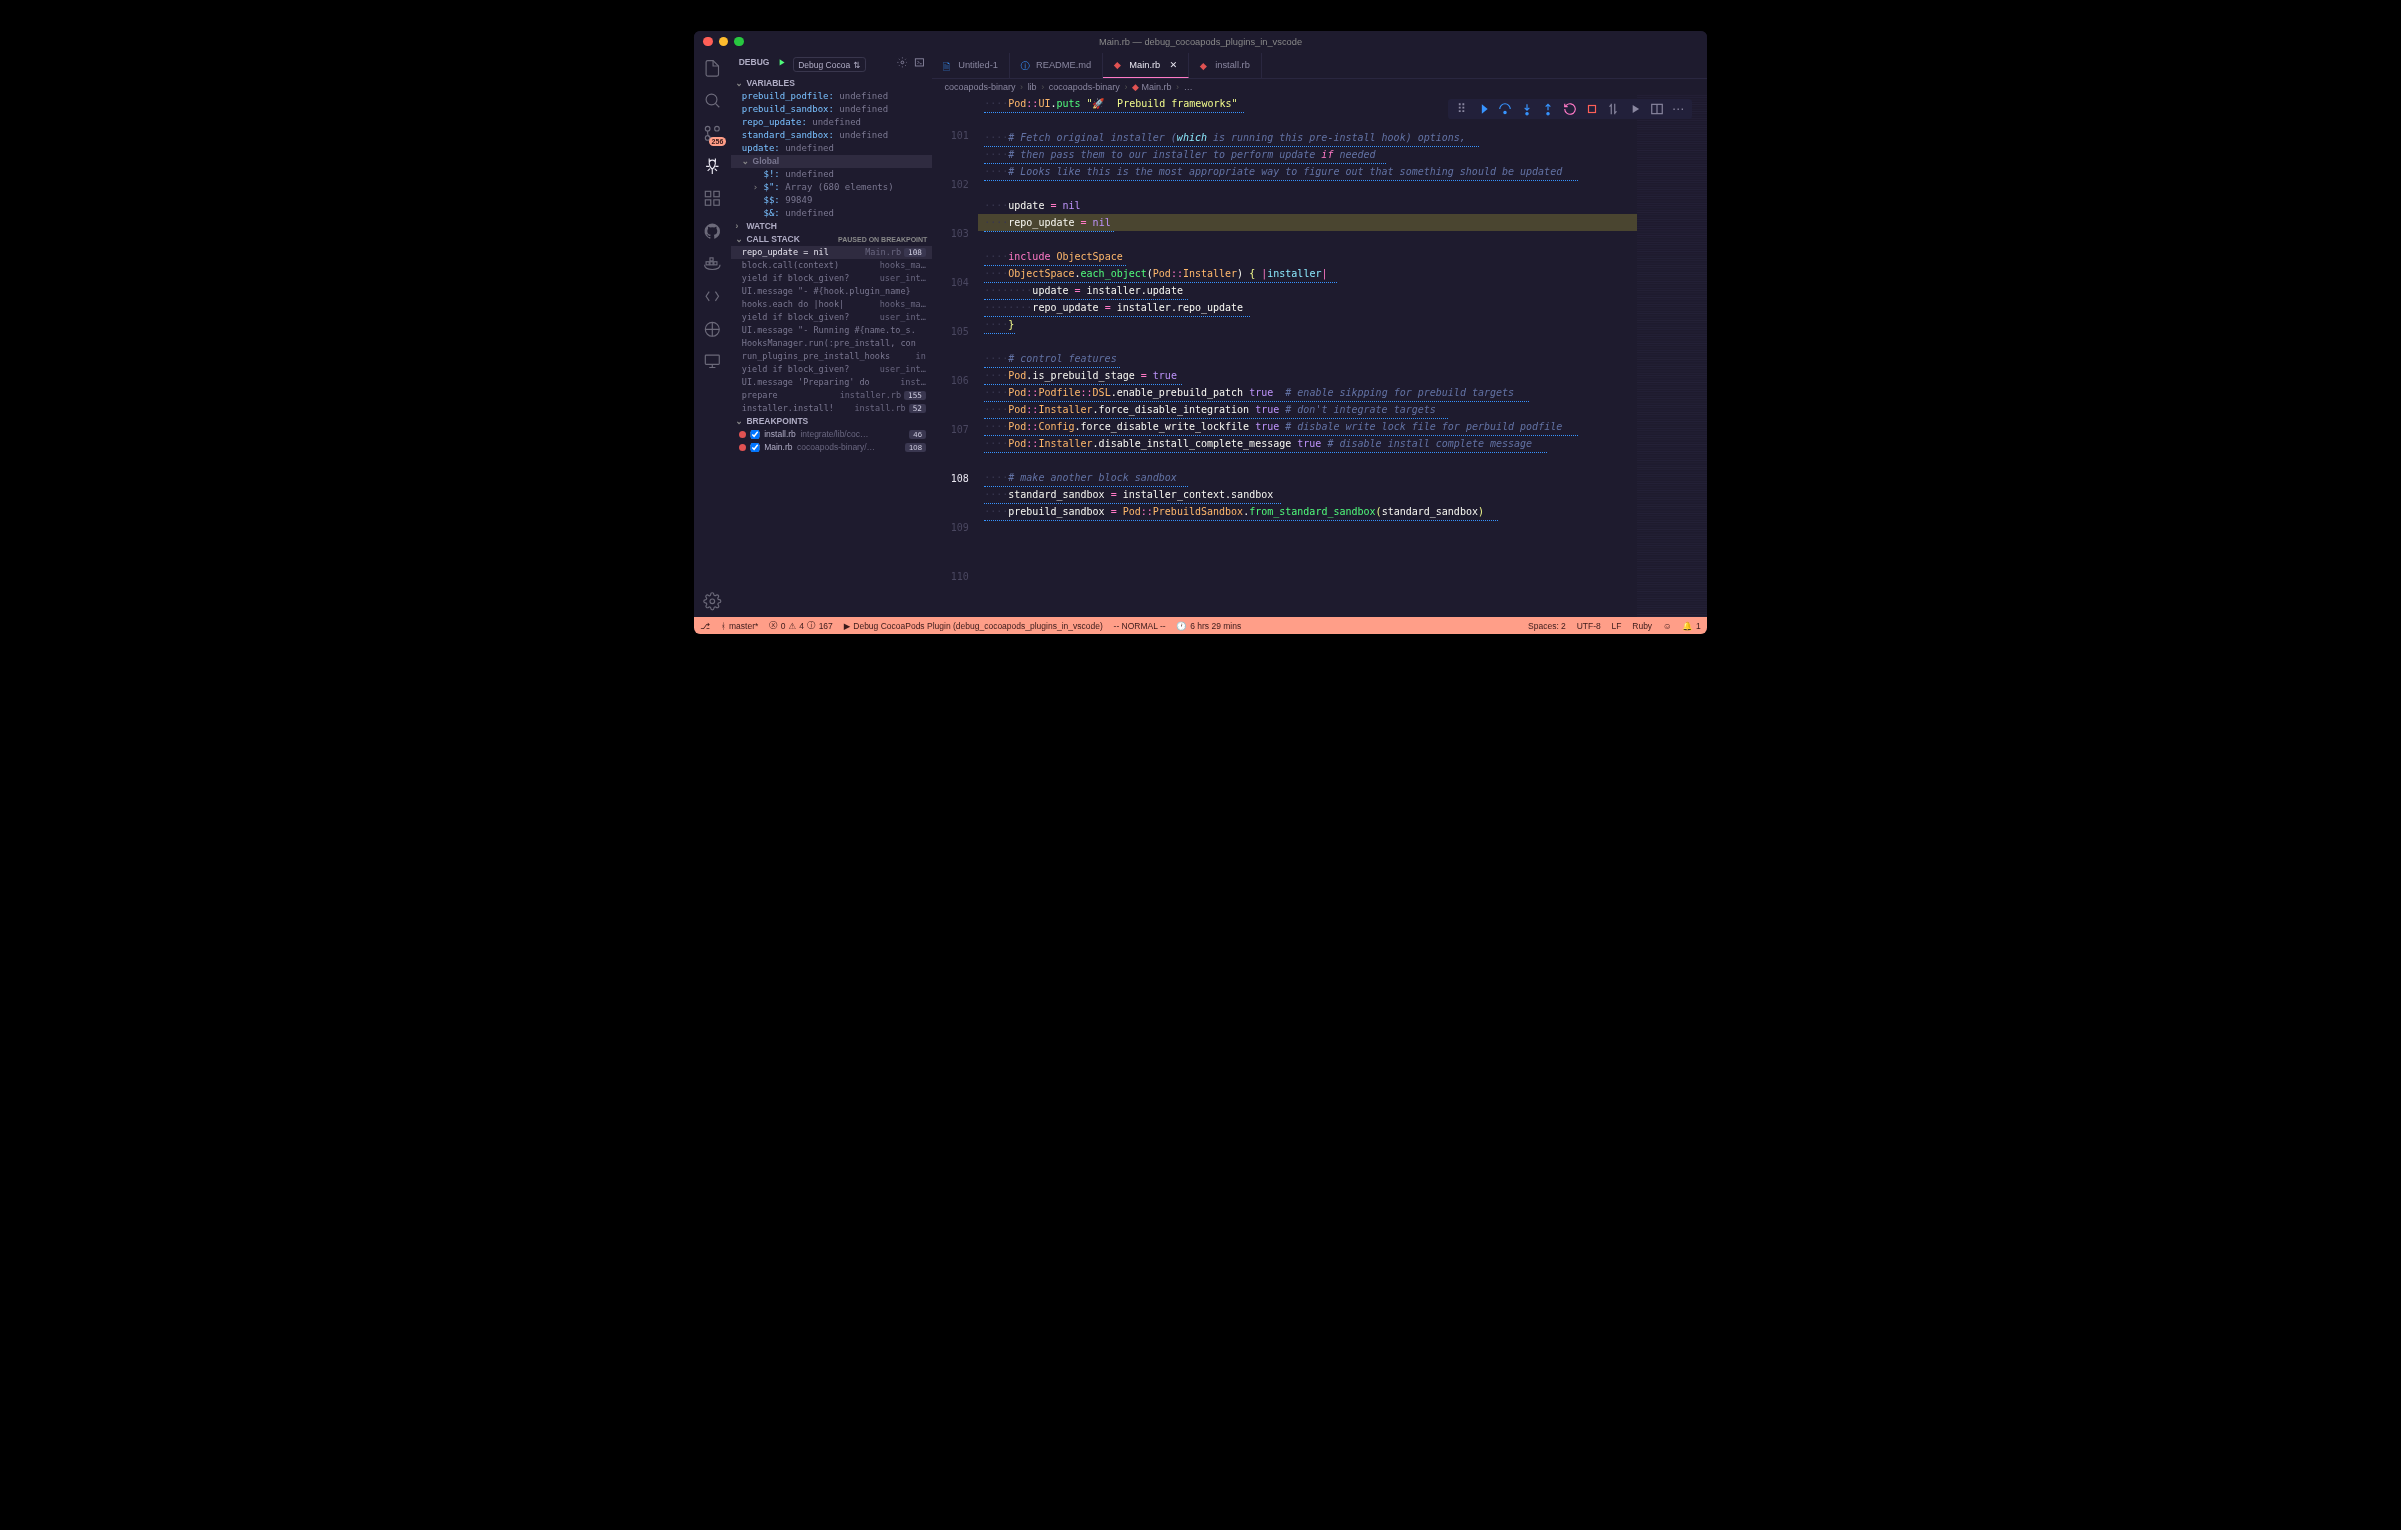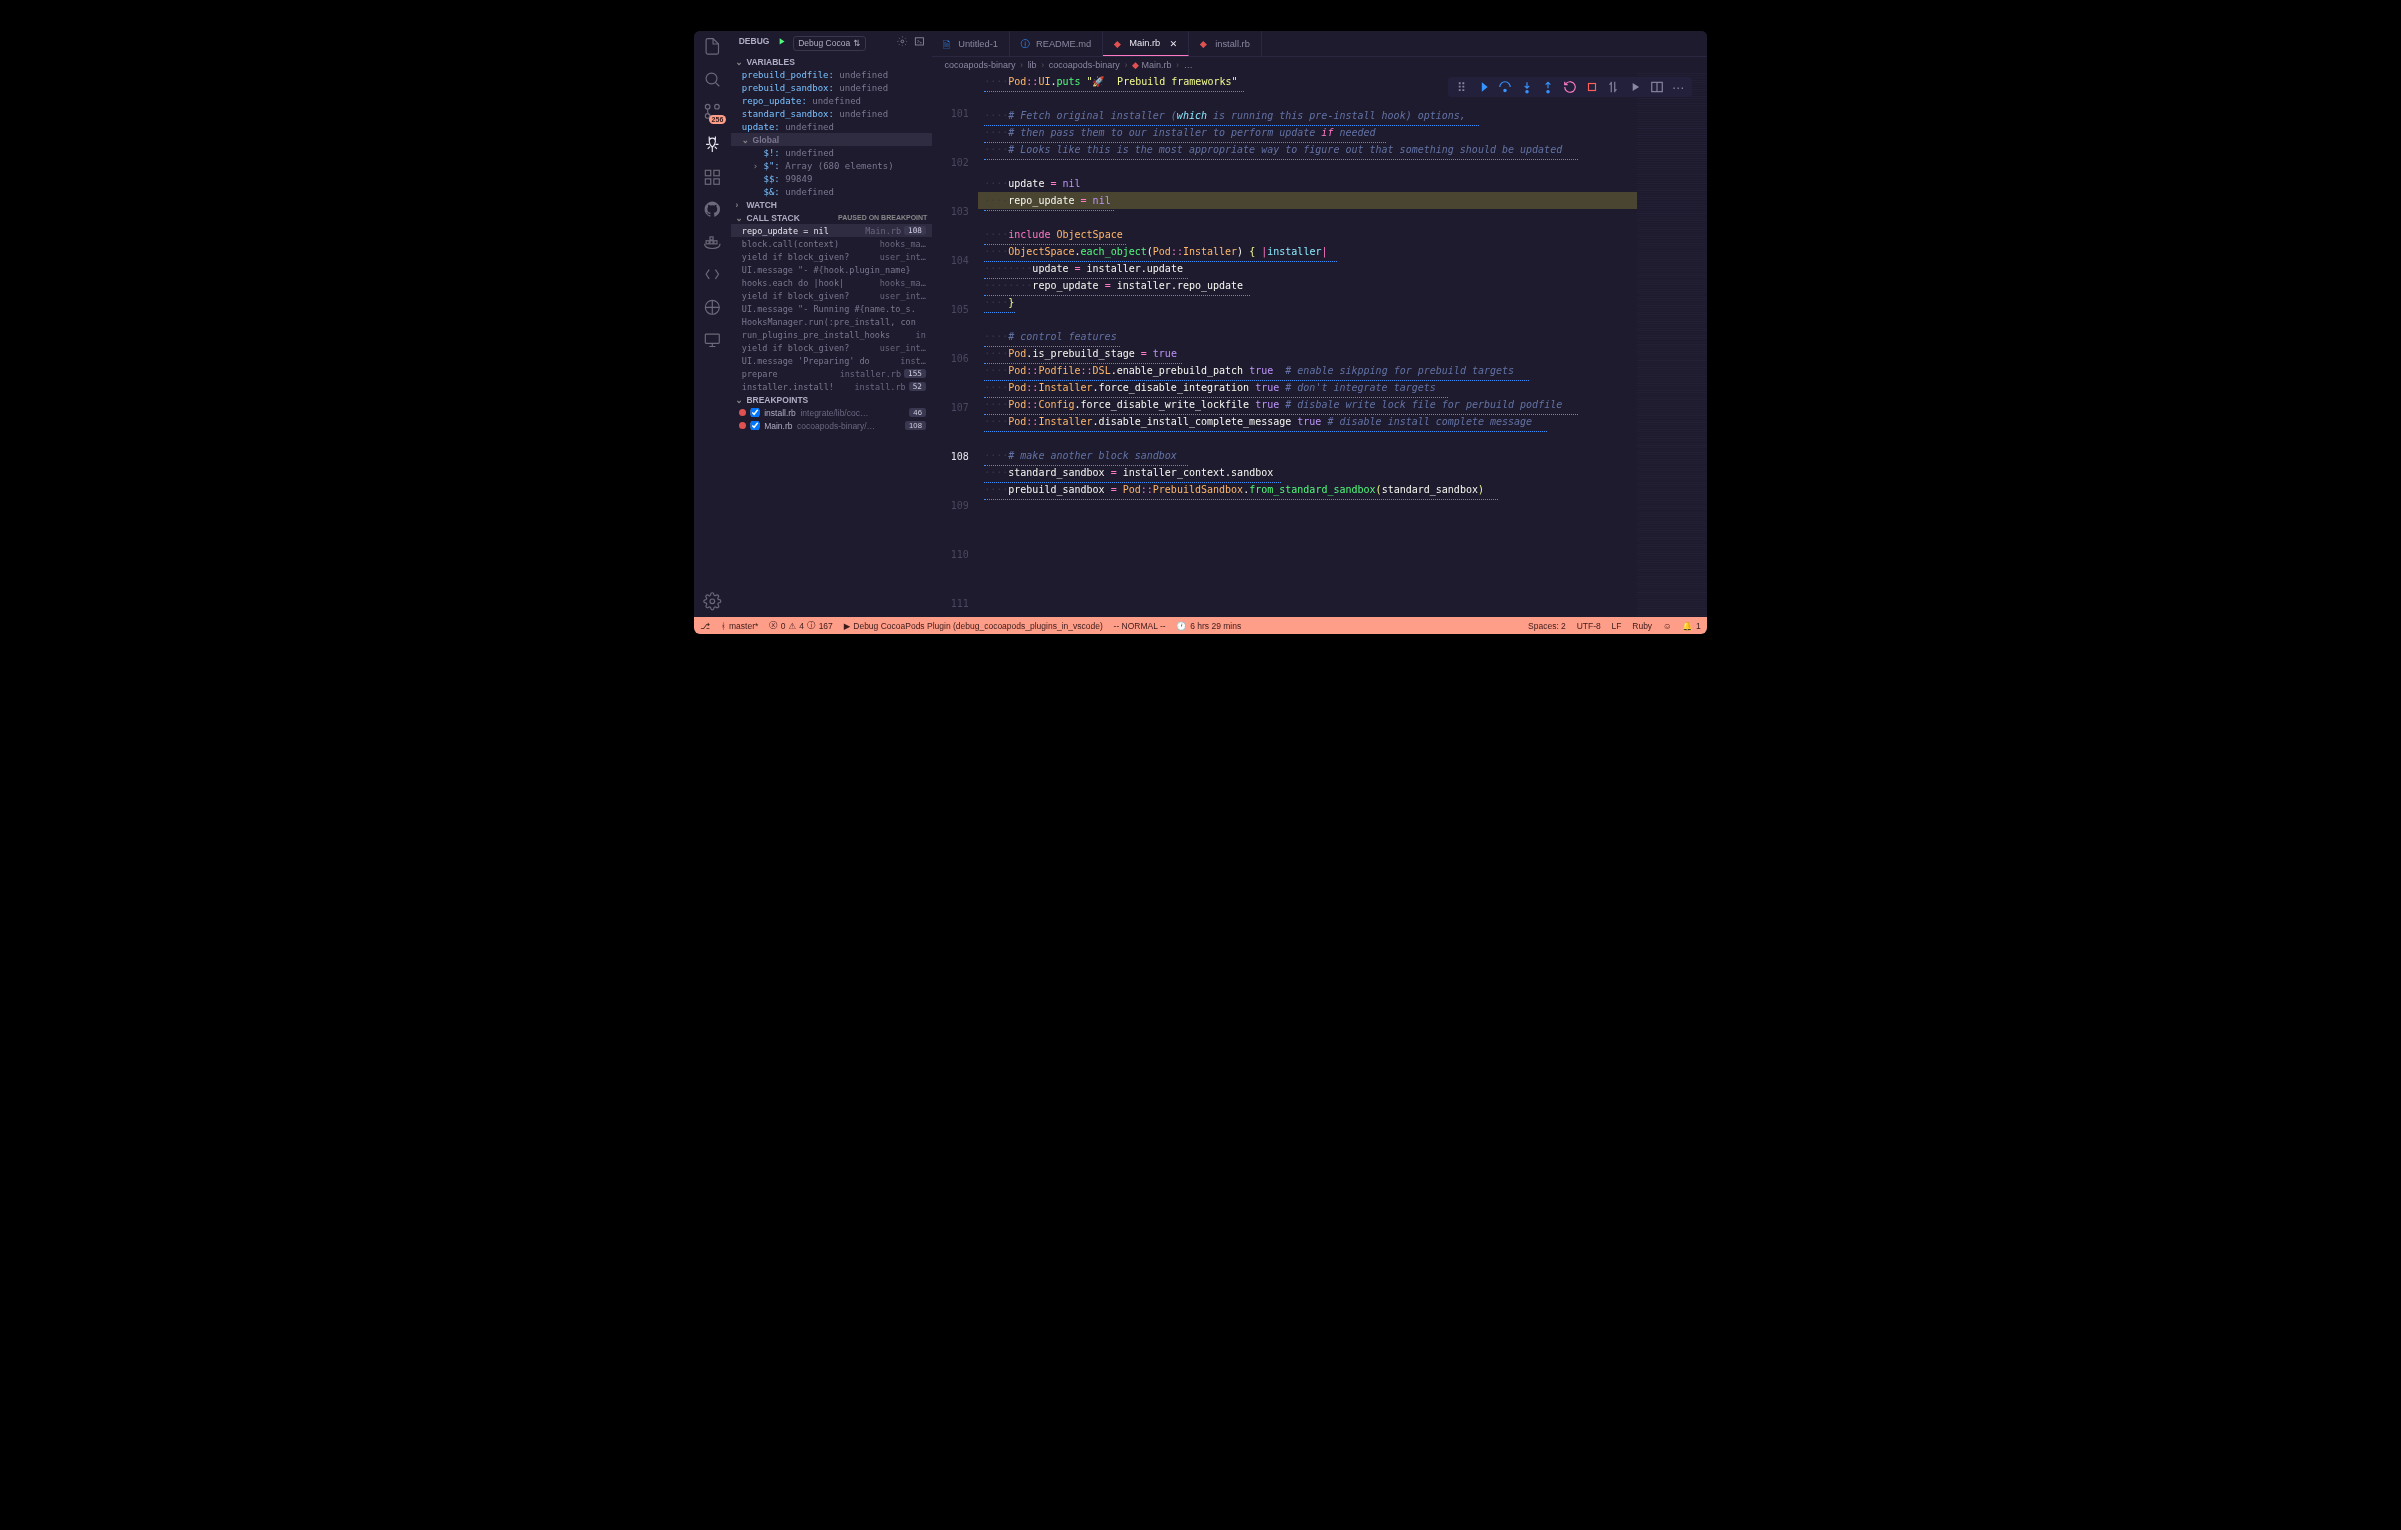--- a/index.html
+++ b/index.html
@@ -73,20 +73,28 @@
 .statusbar { height: 17px; background: #ff9e88; color: #3a1a1a; display: flex; align-items: center; font-size: 8.5px; padding: 0 6.2px; gap: 10.8px; }
 .statusbar .spacer { flex: 1; }
 .sb-item { display: flex; align-items: center; gap: 3.1px; cursor: pointer; }
 svg { width: 100%; height: 100%; }
 .play-icon { color: #50fa7b; }
 </style>
 </head>
 <body>
 
 <div class="window">
+  <div class="titlebar">
+    <div class="traffic">
+      <div class="tdot red"></div>
+      <div class="tdot yellow"></div>
+      <div class="tdot green"></div>
+    </div>
+    <div class="title">Main.rb — debug_cocoapods_plugins_in_vscode</div>
+  </div>
 
   <div class="body">
 
     <div class="activitybar">
       <div class="aicon">
           <svg viewBox="0 0 24 24" fill="none" stroke="currentColor" stroke-width="1.5">
             <path d="M13 2H6a2 2 0 0 0-2 2v16a2 2 0 0 0 2 2h12a2 2 0 0 0 2-2V9l-7-7z"></path>
             <path d="M13 2v7h7"></path>
           </svg>
         </div>

